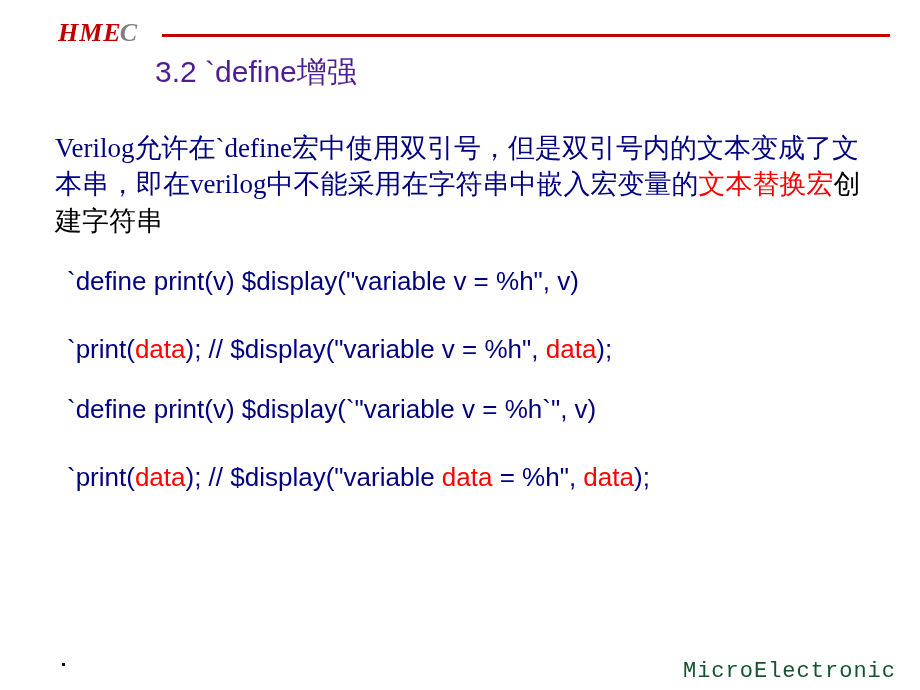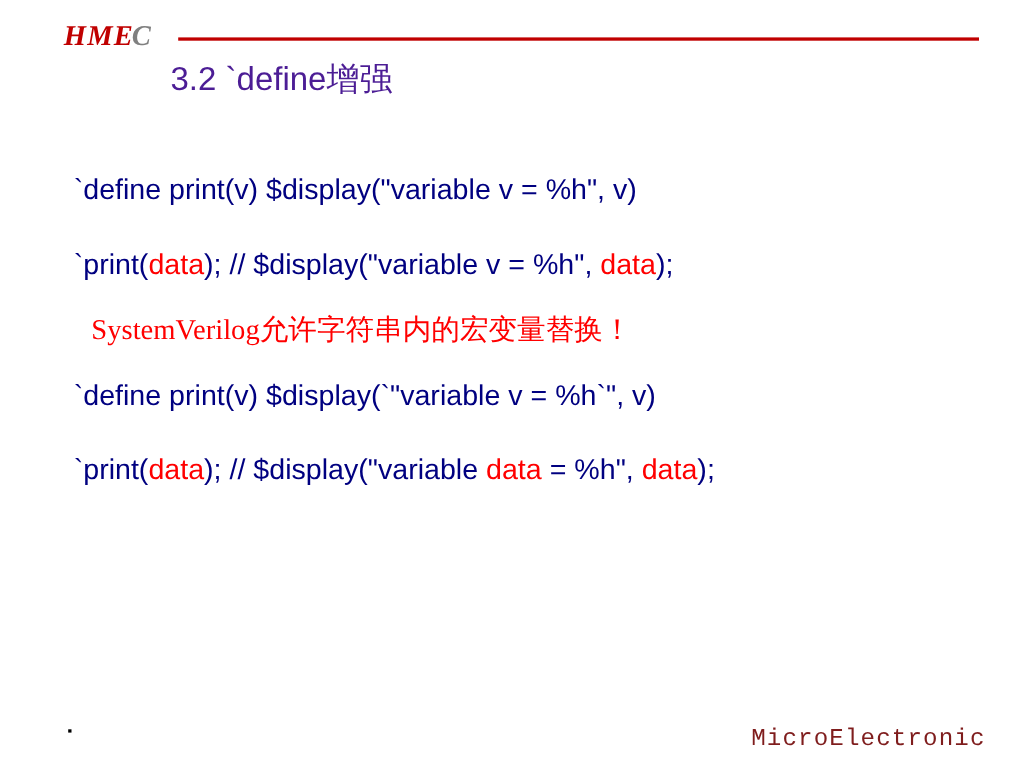--- a/index.html
+++ b/index.html
@@ -61,21 +61,21 @@
     margin-top: 10px;
     margin-left: 12px;
   }
   .sp1 { margin-top: 26px; }
   .sp2 { margin-top: 34px; }
   .sp-sv { margin-top: 24px; margin-left: 28px; font-size: 26px; }
   .footer {
     position: absolute;
     bottom: 6px;
     right: 24px;
-    color: #7f1d1d;
+    color: #14532d;
     font-family: "Courier New", monospace;
     font-size: 22px;
     letter-spacing: 1px;
   }
   .dot {
     position: absolute;
     bottom: 24px;
     left: 62px;
     width: 3px;
     height: 3px;
@@ -88,32 +88,32 @@
 <div class="logo">
   <span class="red">HME</span><span class="gray">C</span>
 </div>
 
 <div class="header-line"></div>
 
 <div class="title">3.2 `define增强</div>
 
 <div class="content">
 
+  <div class="para">
+    <span class="navy">Verilog允许在`define宏中使用双引号，但是双引号内的文本变成了文本串，即在verilog中不能采用在字符串中嵌入宏变量的</span><span class="red">文本替换宏</span><span class="black">创建字符串</span>
+  </div>
 
   <div class="code sp1">
     <span class="navy">`define print(v)  $display("variable v = %h", v)</span>
   </div>
 
   <div class="code sp2">
     <span class="navy">`print(</span><span class="red">data</span><span class="navy">);   // $display("variable v = %h", </span><span class="red">data</span><span class="navy">);</span>
   </div>
 
-  <div class="sp-sv">
-    <span class="red">SystemVerilog允许字符串内的宏变量替换！</span>
-  </div>
 
   <div class="code sp1">
     <span class="navy">`define print(v)  $display(`"variable v = %h`", v)</span>
   </div>
 
   <div class="code sp2">
     <span class="navy">`print(</span><span class="red">data</span><span class="navy">);   // $display("variable </span><span class="red">data</span><span class="navy"> = %h", </span><span class="red">data</span><span class="navy">);</span>
   </div>
 
 </div>

